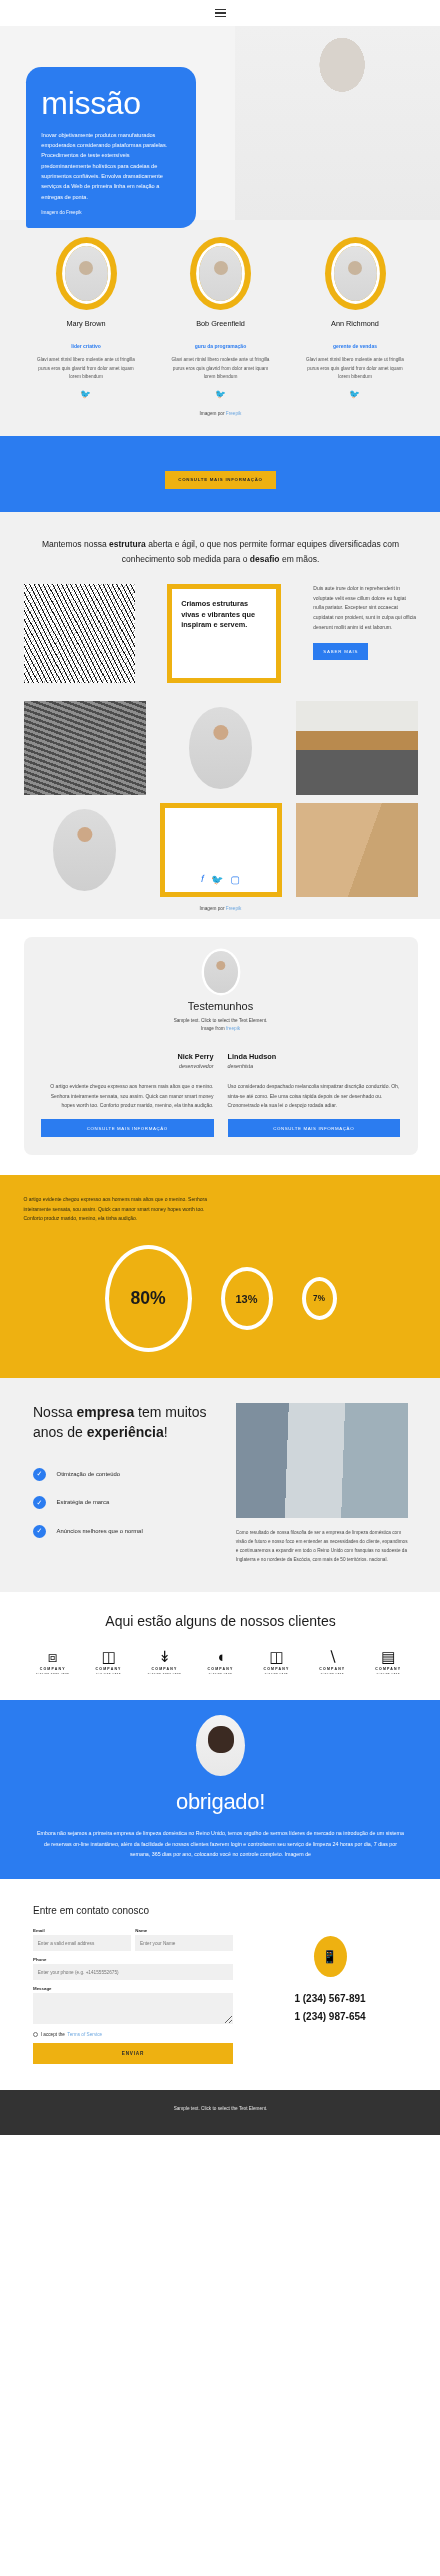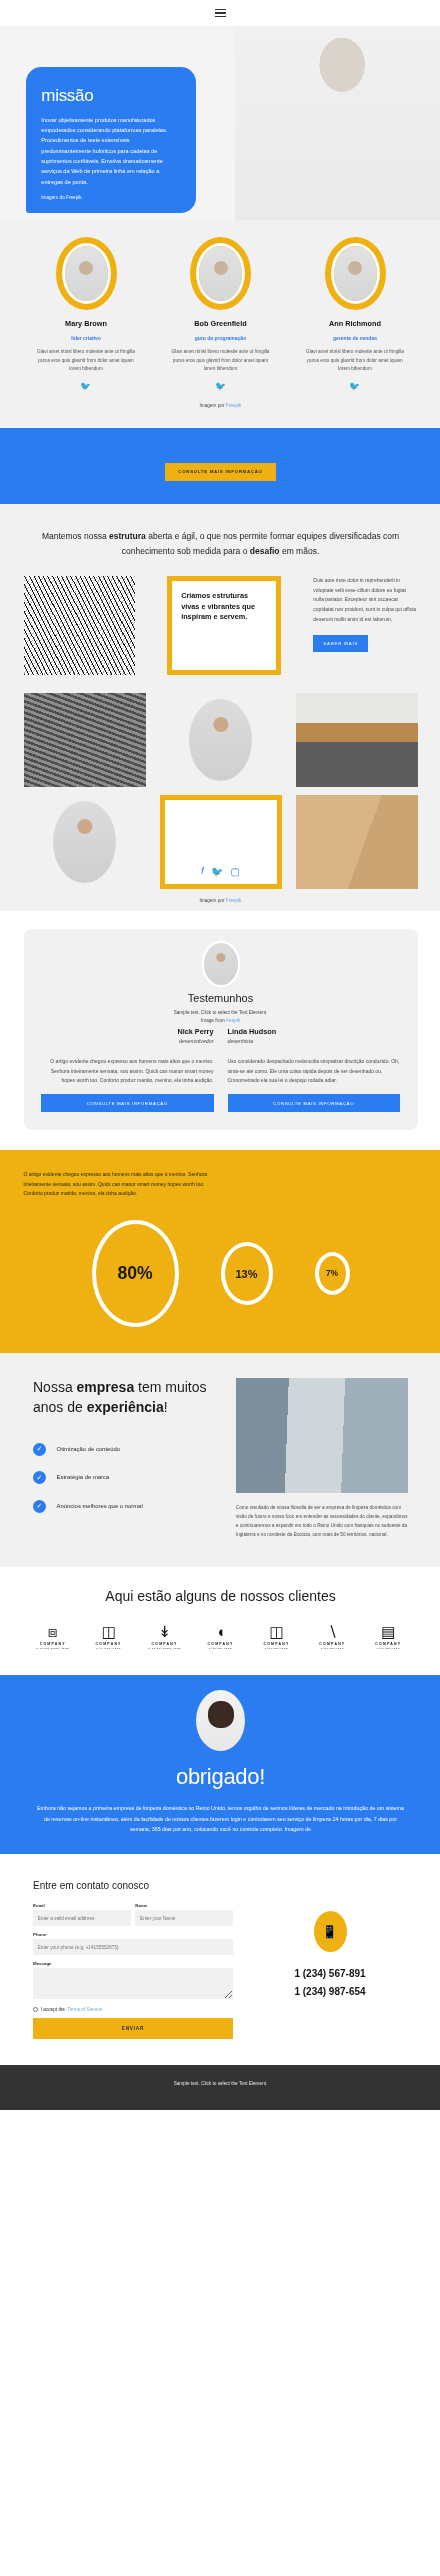--- a/index.html
+++ b/index.html
@@ -33,21 +33,21 @@
       linear-gradient(#f0f0f0,#eaeaea);
   }
   .hero-card {
     position: absolute; left: 26px; top: 41px; width: 170px;
     background: #2b7cf0; color: #fff;
     border-radius: 15.3px 15.3px 15.3px 2.4px;
     padding: 20px 15.3px 13px 15.3px;
     z-index: 3;
   }
   .hero-card h1 {
-    font-size: 17px; font-weight: 400; letter-spacing: -0.3px;
+    font-size: 32px; font-weight: 400; letter-spacing: -0.3px;
     margin-bottom: 10.6px; line-height: 1;
   }
   .hero-card p { font-size: 5.6px; line-height: 1.85; font-weight: 300; }
   .credit { font-size: 4.7px; margin-top: 8.2px; opacity: .95; }
 
   
   .team { background: #f1f1f1; padding: 16.5px 0 20px; }
   .team-row { display: flex; justify-content: center; gap: 16.5px; }
   .member { width: 118px; text-align: center; }
   .ring {
@@ -60,21 +60,21 @@
     width: 43px; height: 55px; border-radius: 50%;
     background: linear-gradient(#e2e2e2, #d6d6d6);
     box-shadow: 0 0 0 2.9px #ffffff;
     overflow: hidden; position: relative;
   }
   .ring .inner::after {
     content:""; position:absolute; left:50%; top:28%;
     width:14px; height:14px; border-radius:50%;
     background:#c8b49c; transform:translateX(-50%);
   }
-  .m-name { font-size: 7.3px; font-weight: 700; color: #141414; margin-bottom: 7px; }
+  .m-name { font-size: 7.3px; font-weight: 400; color: #141414; margin-bottom: 15px; }
   .m-role { font-size: 5px; font-weight: 700; color: #2b7cf0; margin-bottom: 7.6px; }
   .m-bio { font-size: 4.7px; line-height: 1.8; color: #555; padding: 0 9.4px; }
   .tw { margin-top: 7.6px; font-size: 8.8px; color: #eeb111; }
   .team-credit { text-align: center; font-size: 4.7px; color: #444; margin-top: 11.8px; }
   .team-credit a { color: #6fa8e0; text-decoration: none; }
 
   
   .cta-blue { background: #2b7cf0; color: #fff; text-align: center; padding: 19px 35px 23.5px; }
   .cta-blue p { font-size: 8.5px; line-height: 1.72; font-weight: 300; }
   .cta-blue b { font-weight: 700; }
@@ -162,37 +162,37 @@
     background: linear-gradient(#dddddd,#d2d2d2);
     box-shadow: 0 0 0 2.4px #fff; position: relative;
   }
   .testi-av::after {
     content:""; position:absolute; left:50%; top:24%; transform:translateX(-50%);
     width:9.4px; height:9.4px; border-radius:50%; background:#c9a98b;
   }
   .testi h2 { text-align: center; font-size: 11px; font-weight: 400; color: #1c1c1c; }
   .testi-sub { text-align: center; font-size: 4.7px; color: #444; margin-top: 4.7px; line-height: 1.7; }
   .testi-sub a { color: #6fa8e0; text-decoration: none; }
-  .t-cols { display: flex; gap: 14px; margin-top: 2px; }
+  .t-cols { display: flex; gap: 14px; margin-top: 19px; }
   .t-col { width: 50%; }
   .t-col.right { text-align: left; }
   .t-col.left { text-align: right; }
   .t-name { font-size: 7.3px; font-weight: 700; color: #141414; }
   .t-role { font-size: 5.3px; font-style: italic; color: #4a4a4a; margin-top: 2.4px; }
   .t-body { font-size: 5px; line-height: 1.95; color: #4a4a4a; margin-top: 13px; }
   .t-btn {
     display: block; width: 100%; margin-top: 8.2px; background: #2b7cf0; color: #fff;
     font-size: 4.4px; letter-spacing: 0.6px; padding: 6.5px 0;
     border: none; cursor: pointer; text-align: center;
   }
 
   
   .stats { background: #eeb111; padding: 20px 23.5px 26px; }
   .stats p { font-size: 5px; line-height: 1.95; color: #2f2a13; width: 194px; }
-  .circles { display: flex; align-items: center; justify-content: center; gap: 42px; margin-top: 21px; }
+  .circles { display: flex; align-items: center; justify-content: center; gap: 29px; margin-top: 21px; }
   .circ {
     border: 4.1px solid #fff; border-radius: 50%;
     display: flex; align-items: center; justify-content: center;
     font-weight: 700; color: #1b1b1b;
   }
   .circ.c1 { width: 87px; height: 107px; font-size: 17.6px; }
   .circ.c2 { width: 52px; height: 63px; font-size: 11px; }
   .circ.c3 { width: 35px; height: 43px; font-size: 8.2px; }
 
   

